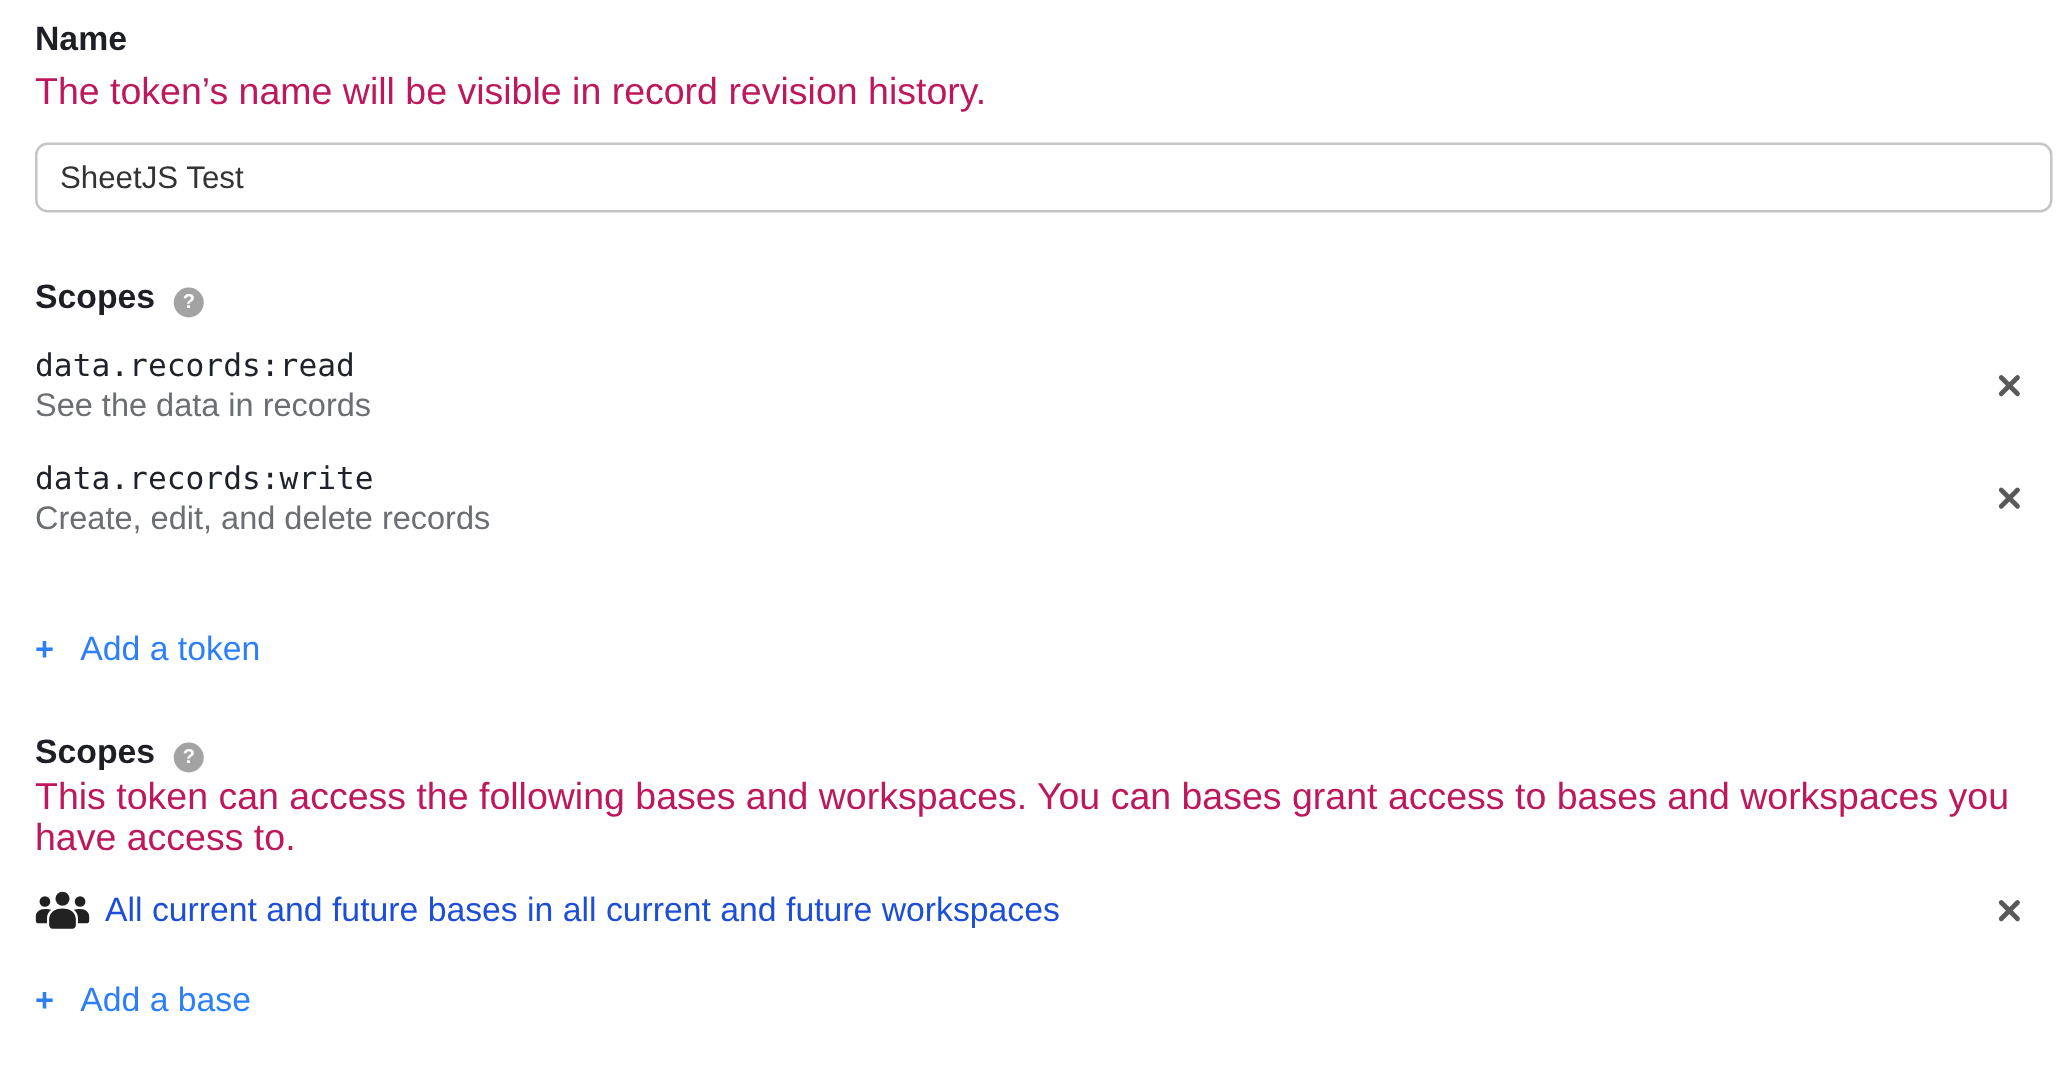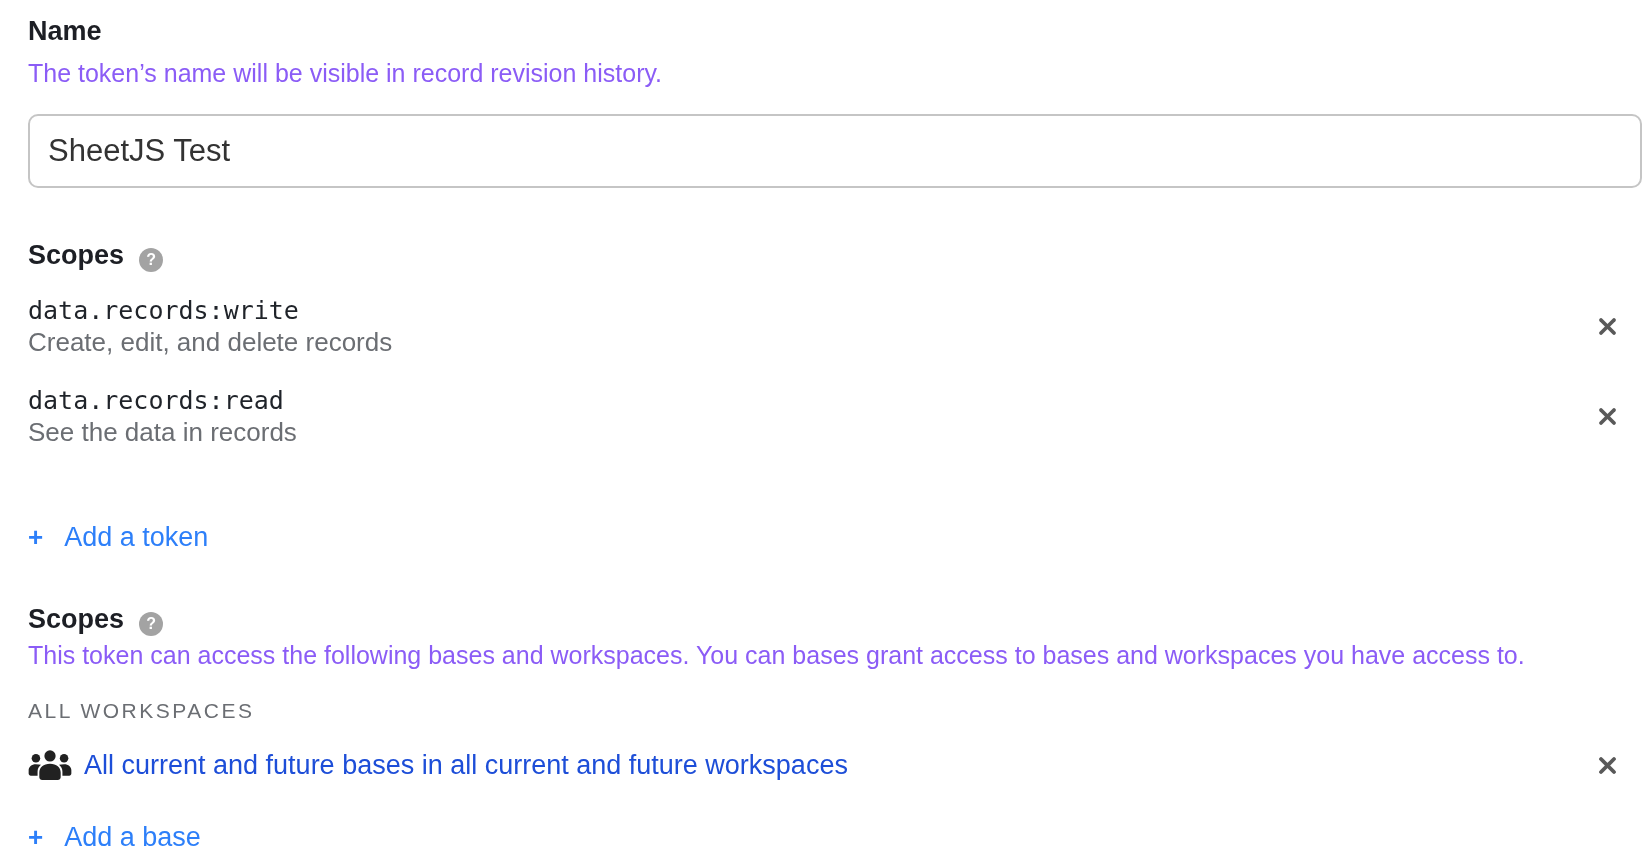--- a/index.html
+++ b/index.html
@@ -9,37 +9,37 @@
     color:#1d1f25;
     overflow:hidden;
   }
   .page{padding:14px 0 0 28px;}
 
   h2.sec-title{
     margin:0;font-size:27px;font-weight:600;line-height:34px;color:#1d1f25;
   }
   .heading-row{display:flex;align-items:flex-end;gap:15px;}
   .desc{
-    margin:9px 0 0 0;font-size:25px;line-height:33px;color:#8b5cf6;font-weight:400;
+    margin:9px 0 0 0;font-size:30px;line-height:33px;color:#be185d;font-weight:400;
   }
   .help{
     width:24px;height:24px;border-radius:50%;
     background:#a3a3a3;color:#ffffff;
     display:inline-flex;align-items:center;justify-content:center;
     font-size:16px;font-weight:700;line-height:1;
     cursor:pointer;user-select:none;margin-top:2px;
   }
 
   input.name-input{
     margin-top:24px;
-    width:1614px;height:74px;
+    width:1614px;height:56px;
     box-sizing:border-box;
     border:2px solid #c5c5c5;border-radius:10px;
     font-family:"Liberation Sans",sans-serif;
-    font-size:31px;color:#333333;
+    font-size:25px;color:#333333;
     padding:0 18px;outline:none;background:#ffffff;
     display:block;
   }
 
   .section-scopes{margin-top:50px;}
   .section-access{margin-top:48px;}
   .intro{margin-top:5px;}
 
   .scope-list{margin-top:22px;}
   .scope-item{
@@ -95,35 +95,35 @@
       <h2 class="sec-title">Scopes</h2>
       <span class="help">
         <span>?</span>
       </span>
     </div>
 
     <div class="scope-list">
 
       <div class="scope-item">
         <div>
-          <div class="mono">data.records:write</div>
-          <div class="scope-desc">Create, edit, and delete records</div>
+          <div class="mono">data.records:read</div>
+          <div class="scope-desc">See the data in records</div>
         </div>
         <button class="x-btn">
           <svg width="19" height="19" viewBox="0 0 19 19">
             <line x1="3" y1="3" x2="16" y2="16" stroke="#595959" stroke-width="3.8" stroke-linecap="round"></line>
             <line x1="16" y1="3" x2="3" y2="16" stroke="#595959" stroke-width="3.8" stroke-linecap="round"></line>
           </svg>
         </button>
       </div>
 
       <div class="scope-item">
         <div>
-          <div class="mono">data.records:read</div>
-          <div class="scope-desc">See the data in records</div>
+          <div class="mono">data.records:write</div>
+          <div class="scope-desc">Create, edit, and delete records</div>
         </div>
         <button class="x-btn">
           <svg width="19" height="19" viewBox="0 0 19 19">
             <line x1="3" y1="3" x2="16" y2="16" stroke="#595959" stroke-width="3.8" stroke-linecap="round"></line>
             <line x1="16" y1="3" x2="3" y2="16" stroke="#595959" stroke-width="3.8" stroke-linecap="round"></line>
           </svg>
         </button>
       </div>
 
     </div>
@@ -136,21 +136,20 @@
 
   <div class="section-access">
     <div class="heading-row">
       <h2 class="sec-title">Scopes</h2>
       <span class="help">
         <span>?</span>
       </span>
     </div>
     <p class="desc" style="margin-top:3px;">This token can access the following bases and workspaces. You can bases grant access to bases and workspaces you have access to.</p>
 
-    <div class="group-label">ALL WORKSPACES</div>
 
     <div class="base-row">
       <svg class="users-icon" viewBox="0 0 44 34">
         <g fill="#212121">
           <circle cx="7.5" cy="9.5" r="4.4"></circle>
           <path d="M7.5 15.6c-4.6 0-7.5 2.7-7.5 6.3v3.4c0 1.2 1 2.2 2.2 2.2h7v-4.1c0-2.9 1.3-5.4 3.5-7.1-1.4-.5-3.2-.7-5.2-.7z"></path>
           <circle cx="36.5" cy="9.5" r="4.4"></circle>
           <path d="M36.5 15.6c4.6 0 7.5 2.7 7.5 6.3v3.4c0 1.2-1 2.2-2.2 2.2h-7v-4.1c0-2.9-1.3-5.4-3.5-7.1 1.4-.5 3.2-.7 5.2-.7z"></path>
           <circle cx="22" cy="7.2" r="5.8" stroke="#ffffff" stroke-width="2.4" paint-order="stroke fill"></circle>
           <path d="M22 15.2c-6.8 0-11 3.8-11 9v4.8c0 1.6 1.3 2.9 2.9 2.9h16.2c1.6 0 2.9-1.3 2.9-2.9v-4.8c0-5.2-4.2-9-11-9z" stroke="#ffffff" stroke-width="2.4" paint-order="stroke fill"></path>

